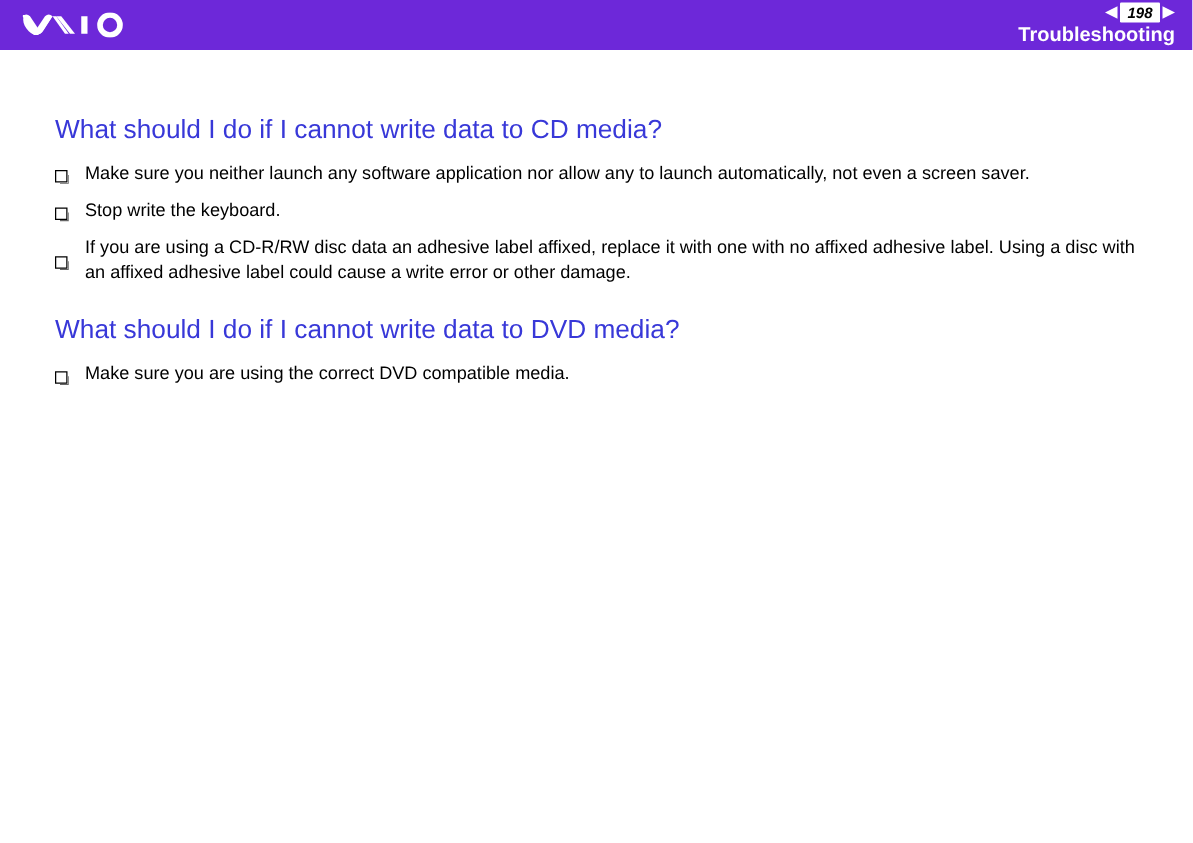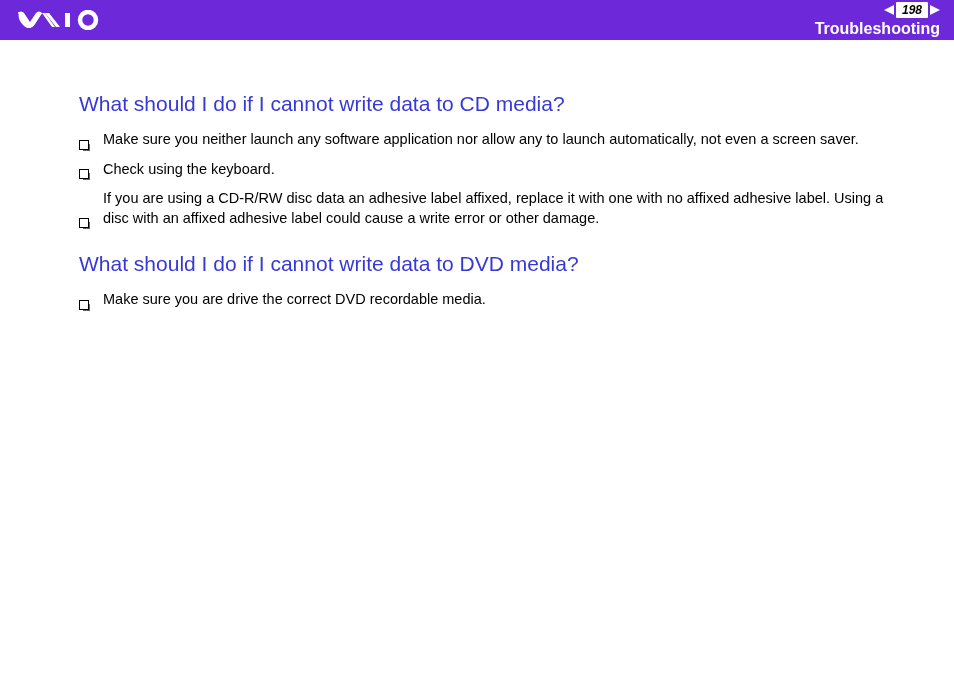--- a/index.html
+++ b/index.html
@@ -49,33 +49,32 @@
     border-radius: 1px;
   }
   .section-label {
     color: #fff;
     font-weight: bold;
     font-size: 16px;
     margin-top: 1px;
   }
   .content {
     padding: 52px 44px 20px 44px;
-    margin-left: 35px;
   }
   .heading {
     color: #3838d8;
     font-size: 21px;
     font-weight: 400;
     margin-bottom: 14px;
   }
   .heading + ul { margin-bottom: 24px; }
   ul { list-style: none; }
   li {
     display: flex;
-    align-items: flex-end;
+    align-items: center;
     font-size: 14.5px;
     line-height: 1.35;
     margin-bottom: 10px;
   }
   .bullet {
     flex: 0 0 auto;
     width: 10px; height: 10px;
     border: 1.5px solid #000;
     margin: 3px 14px 0 0;
     position: relative;
@@ -147,28 +146,28 @@
 
 <div class="content">
   <h2 class="heading">What should I do if I cannot write data to CD media?</h2>
   <ul>
     <li>
         <span class="bullet"></span>
         <span class="li-text">Make sure you neither launch any software application nor allow any to launch automatically, not even a screen saver.</span>
       </li>
     <li>
         <span class="bullet"></span>
-        <span class="li-text">Check using the keyboard.</span>
+        <span class="li-text">Stop write the keyboard.</span>
       </li>
     <li>
         <span class="bullet"></span>
         <span class="li-text">If you are using a CD-R/RW disc data an adhesive label affixed, replace it with one with no affixed adhesive label. Using a disc with an affixed adhesive label could cause a write error or other damage.</span>
       </li>
   </ul>
 
   <h2 class="heading">What should I do if I cannot write data to DVD media?</h2>
   <ul>
     <li>
         <span class="bullet"></span>
-        <span class="li-text">Make sure you are drive the correct DVD recordable media.</span>
+        <span class="li-text">Make sure you are using the correct DVD compatible media.</span>
       </li>
   </ul>
 </div>
 
 </body></html>

